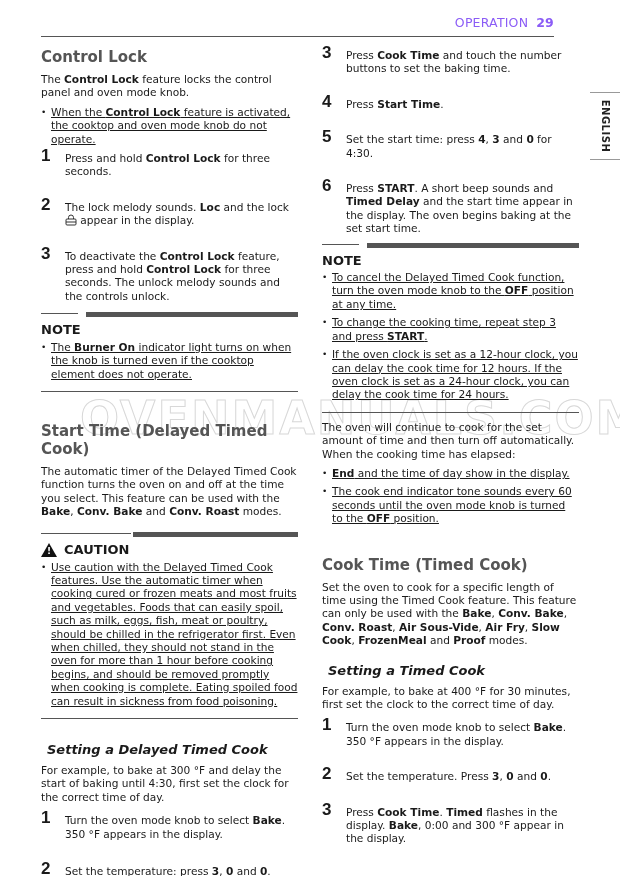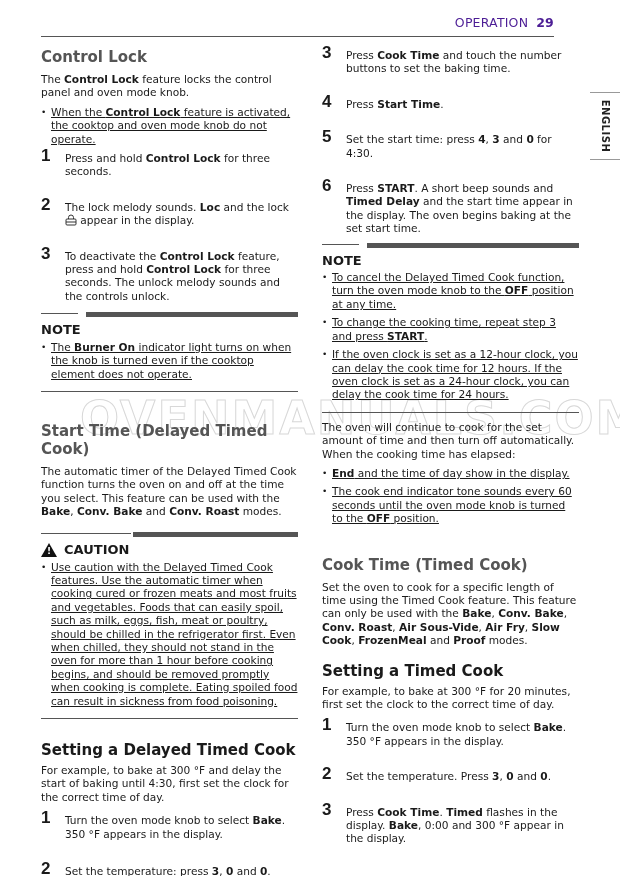--- a/index.html
+++ b/index.html
@@ -1,27 +1,27 @@
 <!DOCTYPE html>
 <html><head>
 <meta charset="utf-8">
 <style>
   html, body { margin:0; padding:0; background:#fff; }
   body { width:620px; height:876px; position:relative; overflow:hidden;
          font-family:"DejaVu Sans", sans-serif; color:#1a1a1a; font-size:10.6px; line-height:13.4px; }
-  .hdr { position:absolute; top:16px; right:66px; font-size:12.5px; color:#4c1d95; letter-spacing:0.2px;margin-left:24px; }
+  .hdr { position:absolute; top:16px; right:66px; font-size:12.5px; color:#8b5cf6; letter-spacing:0.2px;margin-left:24px; }
   .hdr b { margin-left:8px; font-weight:bold; }
   .rule-top { position:absolute; top:36px; left:41px; right:66px; height:1px; background:#555; }
   .side { position:absolute; right:0px; top:92px; width:30px; height:66px; border-top:1px solid #999; border-bottom:1px solid #999; }
   .side span { position:absolute; left:50%; top:50%; transform:translate(-50%,-50%) rotate(90deg); font-weight:bold; font-size:10px; letter-spacing:0.5px; color:#222; white-space:nowrap; }
   .col { position:absolute; top:46px; width:257px; }
   .col.l { left:41px; }
   .col.r { left:322px; }
   h2 { font-size:15px; font-weight:bold; color:#555; margin:0 0 6px 0; line-height:18px; }
-  h3 { font-size:15px; font-weight:bold; margin:0; line-height:14px; }
+  h3 { font-size:13px; font-weight:bold; margin:6px; line-height:14px;font-style:italic; }
   p { margin:7px 0 6px 0; }
   ul { margin:0 0 6px 0; padding:0; list-style:none; }
   li { position:relative; padding-left:10px; margin-bottom:5px;text-decoration:underline; }
   li::before { content:"•"; position:absolute; left:0; top:0; font-size:9px; }
   .step { position:relative; padding-left:24px; }
   .step .num { position:absolute; left:0; top:-3px; font-family:"Liberation Sans", sans-serif; font-weight:bold; font-size:17px; }
   .box { position:relative; border-bottom:1.5px solid #555; padding-top:10px; padding-bottom:4px; }
   .box::before { content:""; position:absolute; top:0; left:0; width:37px; height:1px; background:#555; }
   .box::after { content:""; position:absolute; top:-1px; left:45px; right:0; height:5px; background:#555; }
   .box-title { font-weight:bold; font-size:13px; margin:0 0 4px 0; display:flex; align-items:center; }
@@ -138,21 +138,21 @@
   <ul>
       <li><b>End</b> and the time of day show in the display.</li>
       <li>The cook end indicator tone sounds every 60 seconds until the oven mode knob is turned to the <b>OFF</b> position.</li>
     </ul>
 
   <section style="margin-top:30px;">
     <h2>Cook Time (Timed Cook)</h2>
     <p>Set the oven to cook for a specific length of time using the Timed Cook feature. This feature can only be used with the <b>Bake</b>, <b>Conv. Bake</b>, <b>Conv. Roast</b>, <b>Air Sous-Vide</b>, <b>Air Fry</b>, <b>Slow Cook</b>, <b>FrozenMeal</b> and <b>Proof</b> modes.</p>
     <div style="margin-top:16px;">
       <h3>Setting a Timed Cook</h3>
-      <p>For example, to bake at 300 °F for 20 minutes, first set the clock to the correct time of day.</p>
+      <p>For example, to bake at 400 °F for 30 minutes, first set the clock to the correct time of day.</p>
       <div style="margin-top:10px;">
           <div class="step">
             <span class="num">1</span>
             <div>Turn the oven mode knob to select <b>Bake</b>. 350 °F appears in the display.</div>
           </div>
           <div class="step" style="margin-top: 22px;">
             <span class="num">2</span>
             <div>Set the temperature. Press <b>3</b>, <b>0</b> and <b>0</b>.</div>
           </div>
           <div class="step" style="margin-top: 22px;">

